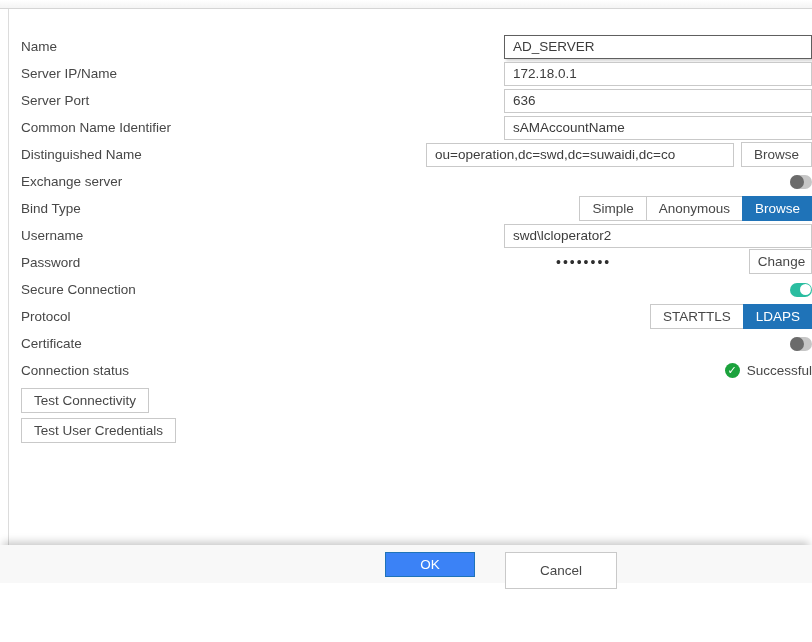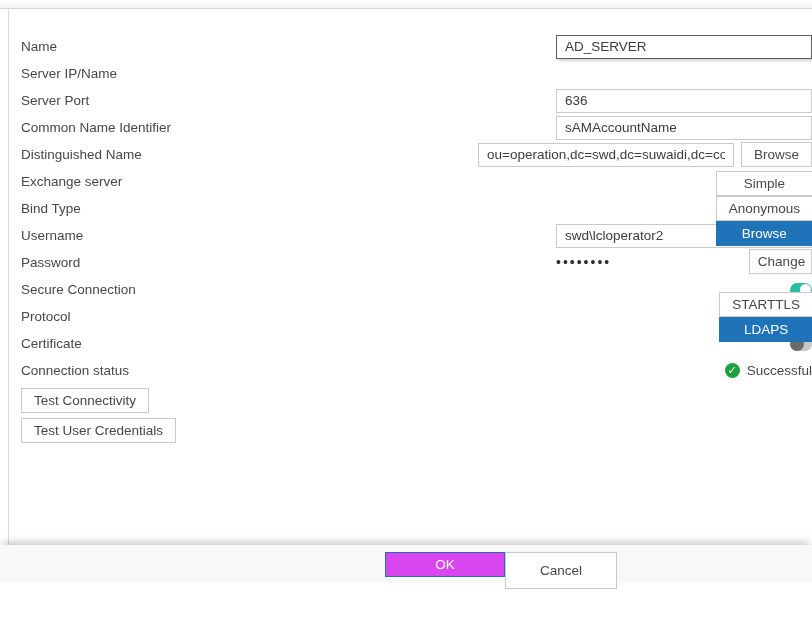--- a/index.html
+++ b/index.html
@@ -16,40 +16,40 @@
   }
 
   .row { display: flex; align-items: center; height: 25px; margin-bottom: 2px; justify-content: space-between; }
   .row-label {
     width: 172px; flex: 0 0 172px;
     font-size: 13.5px; color: #474747;
   }
   .control { display: flex; align-items: center; position: relative; }
 
   input.text-input {
-    width: 256px; height: 24px;
+    width: 308px; height: 24px;
     border: 1px solid #c9c9c9; background: #fff;
     font-family: inherit; font-size: 13.5px; color: #3c3c3c;
     padding: 0 8px; outline: none;
   }
   input.text-input.focused {
     border: 1px solid #5f5f5f;
     box-shadow: 2px 2px 3px rgba(0,0,0,0.18);
   }
 
   .btn {
     display: inline-flex; align-items: center; justify-content: center;
     height: 25px; background: #ffffff; border: 1px solid #c9c9c9;
     font-family: inherit; font-size: 13.5px; color: #474747;
     padding: 0 12px; cursor: pointer;
   }
   .btn-browse { margin-left: 7px; }
   .btn-change { position: absolute; left: 193px; top: -1px; width: 63px; padding-left: 14px; }
 
-  .segmented { display: flex; flex-direction: column; }
+  .segmented { display: flex; }
   .segmented .seg {
     height: 25px; display: inline-flex; align-items: center; justify-content: center;
     background: #ffffff; border: 1px solid #c9c9c9; margin-right: -1px;
     font-family: inherit; font-size: 13.5px; color: #474747; padding: 0 12px; cursor: pointer;
   }
   .segmented .seg.selected {
     background: #1f73b8; border-color: #1f73b8; color: #ffffff; z-index: 1;
   }
 
   .toggle { position: relative; width: 22px; height: 14px; border-radius: 8px; cursor: pointer; }
@@ -76,22 +76,22 @@
 
   .standalone-btn-row { margin-top: 5px; }
   .btn-test { margin-left: 0; }
 
   .footer {
     position: absolute; left: 0; top: 545px; width: 812px; height: 38px;
     background: #f8f8f8;
     box-shadow: 0 -6px 8px -3px rgba(0,0,0,0.22);
   }
   .btn-ok {
-    position: absolute; left: 385px; top: 7px; width: 120px; height: 25px;
-    background: #d946ef; border: 1px solid #1f73b8; color: #ffffff;
+    position: absolute; left: 385px; top: 7px; width: 90px; height: 25px;
+    background: #3b82f6; border: 1px solid #1f73b8; color: #ffffff;
     font-family: inherit; font-size: 13.5px; cursor: pointer;
   }
   .btn-cancel {
     position: absolute; left: 505px; top: 7px; width: 112px; height: 37px;
     background: #ffffff; border: 1px solid #c9c9c9; color: #474747;
     font-family: inherit; font-size: 13.5px; cursor: pointer;
   }
 </style>
 </head>
 <body>
@@ -103,20 +103,23 @@
 
     <div class="row">
       <div class="row-label">Name</div>
       <div class="control">
         <input class="text-input focused" type="text" value="AD_SERVER" style="">
       </div>
     </div>
 
     <div class="row">
       <div class="row-label">Server IP/Name</div>
+      <div class="control">
+        <input class="text-input" type="text" value="172.18.0.1" style="">
+      </div>
     </div>
 
     <div class="row">
       <div class="row-label">Server Port</div>
       <div class="control">
         <input class="text-input" type="text" value="636" style="">
       </div>
     </div>
 
     <div class="row">

